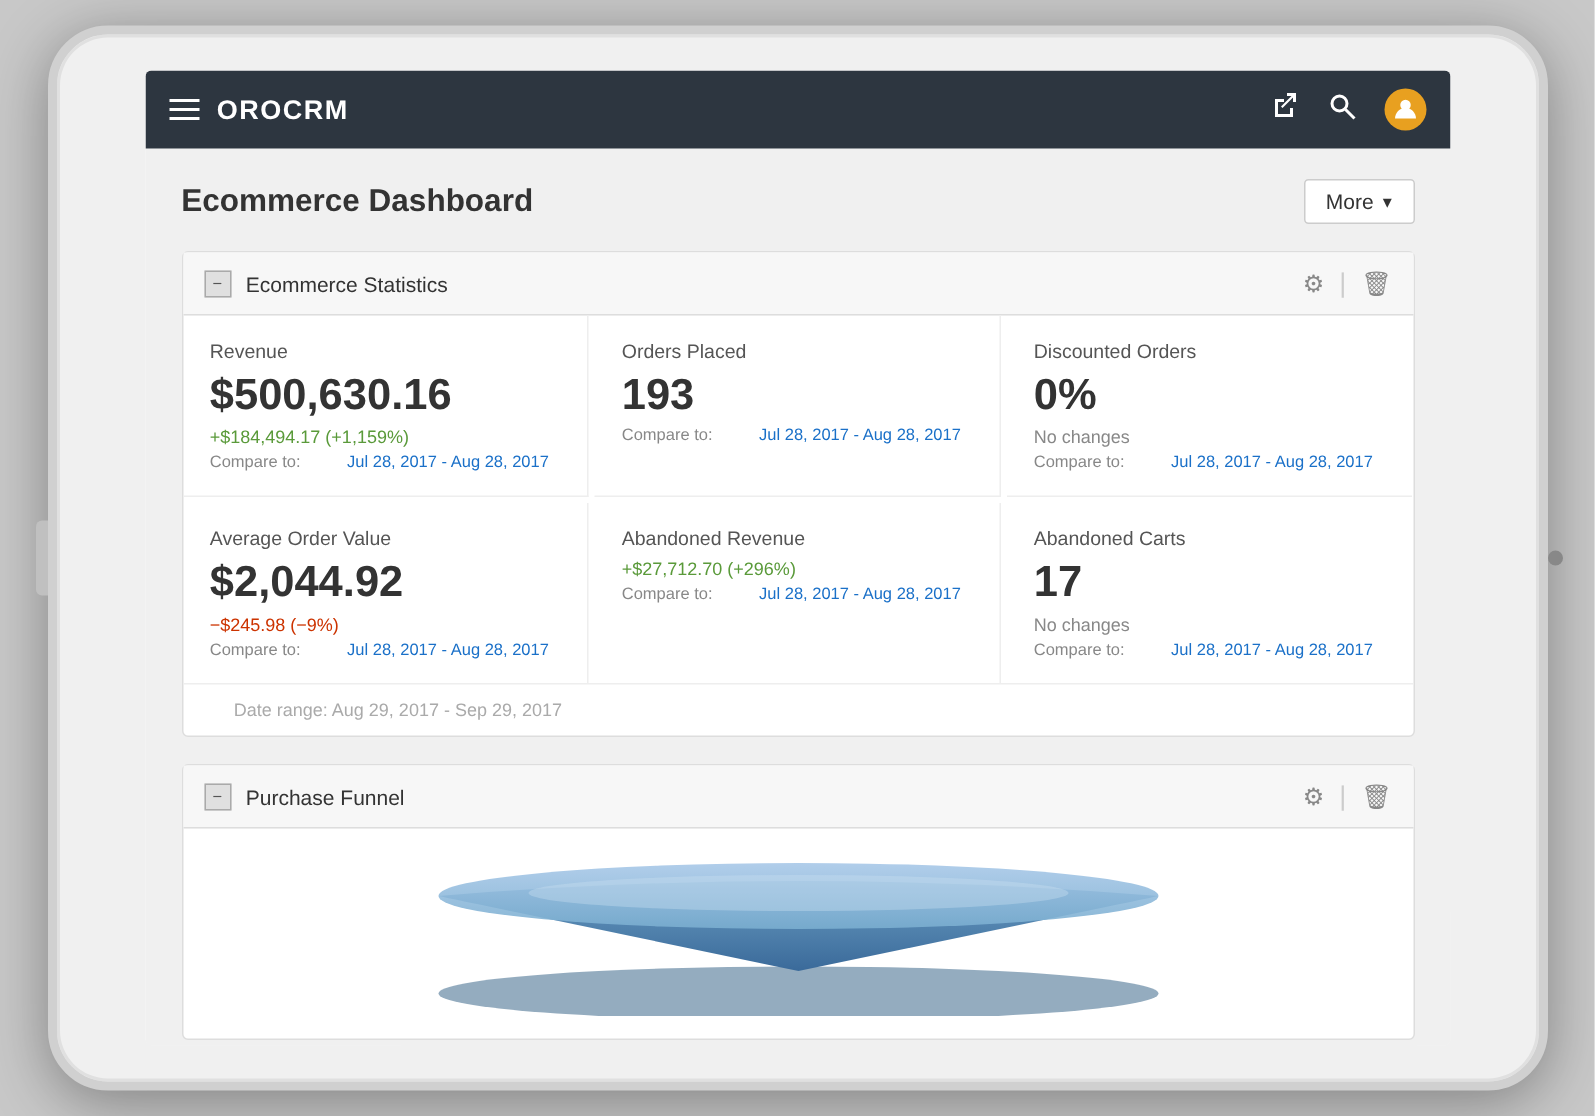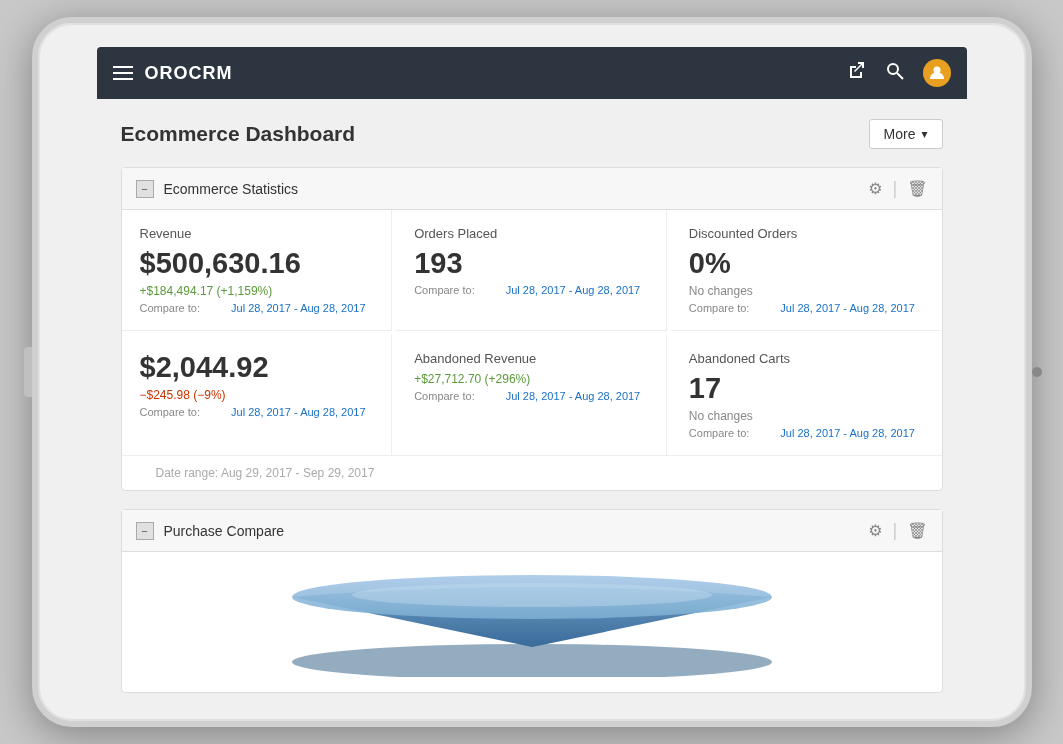--- a/index.html
+++ b/index.html
@@ -389,20 +389,21 @@
             <div class="stat-cell">
               <div class="stat-label">Discounted Orders</div>
               <div class="stat-value">0%</div>
               <div class="stat-change neutral">No changes</div>
               <div class="stat-compare">
                 <span class="stat-compare-label">Compare to:</span>
                 <span class="stat-compare-value">Jul 28, 2017 - Aug 28, 2017</span>
               </div>
             </div>
             <div class="stat-cell">
+              <div class="stat-label">Average Order Value</div>
               <div class="stat-value">$2,044.92</div>
               <div class="stat-change negative">−$245.98 (−9%)</div>
               <div class="stat-compare">
                 <span class="stat-compare-label">Compare to:</span>
                 <span class="stat-compare-value">Jul 28, 2017 - Aug 28, 2017</span>
               </div>
             </div>
             <div class="stat-cell">
               <div class="stat-label">Abandoned Revenue</div>
               <div class="stat-change positive">+$27,712.70 (+296%)</div>
@@ -423,21 +424,21 @@
           </div>
 
         <div class="date-range-footer">Date range: Aug 29, 2017 - Sep 29, 2017</div>
       </div>
 
       <div class="widget-panel">
         <div class="widget-header">
           <div class="widget-collapse-btn">
             <span>−</span>
           </div>
-          <span class="widget-title">Purchase Compare</span>
+          <span class="widget-title">Purchase Funnel</span>
           <div class="widget-actions">
             <span class="widget-gear-icon">⚙</span>
             <span class="widget-divider">|</span>
             <span class="widget-trash-icon">🗑</span>
           </div>
         </div>
 
         <div class="funnel-body">
           <div class="funnel-container">
             <svg width="500" height="110" viewBox="0 0 500 110">

